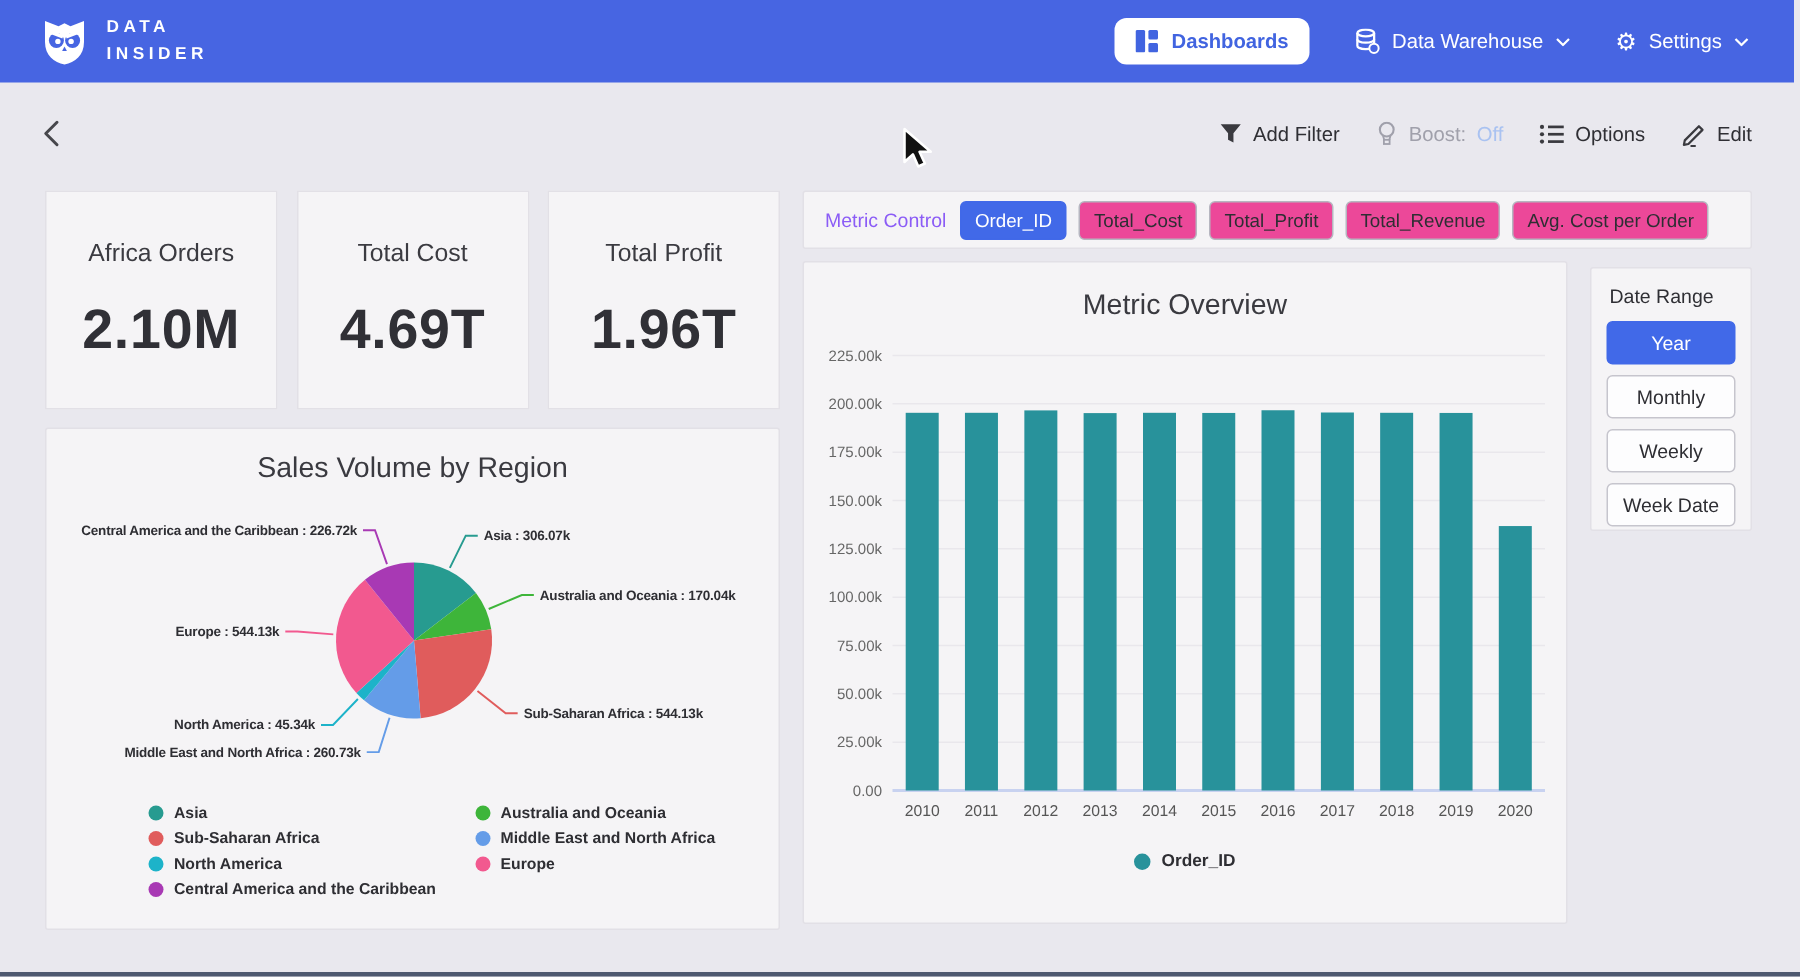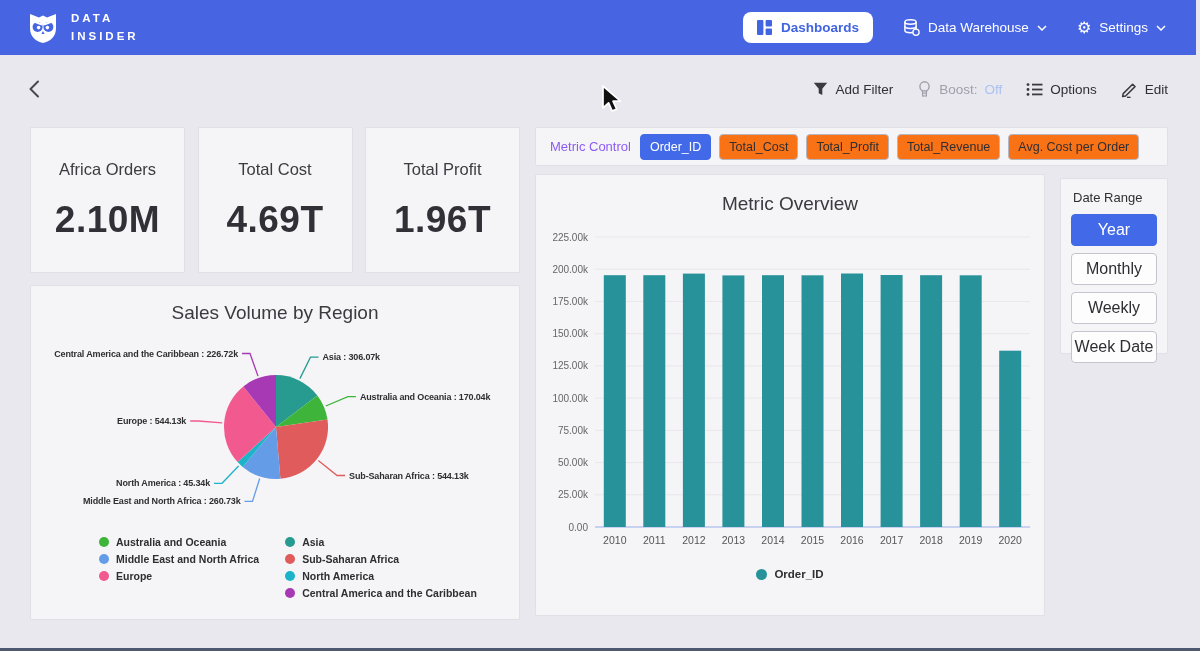--- a/index.html
+++ b/index.html
@@ -38,21 +38,21 @@
     display:flex;justify-content:space-between;}
   .kpi-card{width:155px;height:146px;background:#f5f4f6;border:1px solid #e2e0e6;
     display:flex;flex-direction:column;align-items:center;justify-content:center;gap:20px;box-sizing:border-box;}
   .kpi-label{font-size:16.5px;color:#3b3b41;font-weight:500;}
   .kpi-value{font-size:37px;font-weight:bold;color:#303036;letter-spacing:.5px;}
 
   
   #metric-bar{left:535px;top:127px;width:633px;height:39px;display:flex;align-items:center;
     padding:0 14px;gap:8px;}
   .metric-label{font-size:13px;color:#8b5cf6;margin-right:1px;white-space:nowrap;}
-  .chip{border:1px solid #b6b6c0;background:#f97316;color:#2e2e33;border-radius:4px;
+  .chip{border:1px solid #b6b6c0;background:#ec4899;color:#2e2e33;border-radius:4px;
     padding:5px 9px;font-size:12.5px;white-space:nowrap;}
   .chip.selected{background:#4169e8;border-color:#4169e8;color:#fff;}
 
   
   #pie-card{left:30px;top:285px;width:490px;height:335px;padding-top:16px;}
   .chart-title{text-align:center;font-size:19px;color:#3a3a40;font-weight:500;}
   #pie-svg{display:block;margin-top:4px;}
   .pie-callout{font-size:9px;font-weight:bold;fill:#2e2e33;letter-spacing:-0.15px;}
   #pie-legend{display:flex;margin-left:68px;gap:26px;margin-top:0px;}
   .legend-col{display:flex;flex-direction:column;gap:5px;}
@@ -64,21 +64,21 @@
   #bar-card{left:535px;top:174px;width:510px;height:442px;padding-top:18px;}
   #bar-svg{display:block;margin:6px auto 0 auto;}
   .tick-label{font-size:10px;fill:#666;}
   .cat-label{font-size:10.5px;fill:#555;}
   #bar-legend{display:flex;justify-content:center;gap:8px;align-items:center;margin-top:2px;}
 
   
   #date-card{left:1060px;top:178px;width:108px;height:176px;padding:10px 10px;}
   .date-label{font-size:13px;color:#2f2f34;margin:1px 0 9px 2px;}
   .date-btn{display:block;width:100%;margin-bottom:7px;padding:6px 0;text-align:center;
-    font-size:16px;border:1px solid #c6c5cd;border-radius:4px;background:#fdfdfe;color:#2e2e33;}
+    font-size:13px;border:1px solid #c6c5cd;border-radius:4px;background:#fdfdfe;color:#2e2e33;}
   .date-btn.selected{background:#4169e8;border-color:#4169e8;color:#fff;}
 
   .bottom-bar{position:absolute;left:0;right:0;bottom:0;height:3px;background:#4e5970;}
 
   #cursor{position:absolute;left:600px;top:84px;z-index:99;}
 </style>
 </head>
 <body>
 
 <div class="topnav">
@@ -223,48 +223,48 @@
       <path d="M 245 99 L 206.6 134.0 A 52 52 0 0 1 212.3 58.5 Z" fill="#f2598f"></path>
       <polyline points="191.2,94.9 167.2,93.0 159.2,93.0" fill="none" stroke="#f2598f" stroke-width="1.3"></polyline>
       <text x="155.2" y="96.0" text-anchor="end" class="pie-callout">Europe : 544.13k</text>
       <path d="M 245 99 L 212.3 58.5 A 52 52 0 0 1 245.0 47.0 Z" fill="#a839b4"></path>
       <polyline points="227.0,48.1 219.0,25.5 211.0,25.5" fill="none" stroke="#a839b4" stroke-width="1.3"></polyline>
       <text x="207.0" y="28.5" text-anchor="end" class="pie-callout">Central America and the Caribbean : 226.72k</text>
     </svg>
   <div id="pie-legend">
       <div class="legend-col">
         <div class="legend-item">
+          <span class="legend-dot" style="background: rgb(39, 155, 144);"></span>
+          <span class="legend-text">Asia</span>
+        </div>
+        <div class="legend-item">
+          <span class="legend-dot" style="background: rgb(224, 92, 92);"></span>
+          <span class="legend-text">Sub-Saharan Africa</span>
+        </div>
+        <div class="legend-item">
+          <span class="legend-dot" style="background: rgb(29, 179, 201);"></span>
+          <span class="legend-text">North America</span>
+        </div>
+        <div class="legend-item">
+          <span class="legend-dot" style="background: rgb(168, 57, 180);"></span>
+          <span class="legend-text">Central America and the Caribbean</span>
+        </div>
+      </div>
+      <div class="legend-col">
+        <div class="legend-item">
           <span class="legend-dot" style="background: rgb(62, 181, 58);"></span>
           <span class="legend-text">Australia and Oceania</span>
         </div>
         <div class="legend-item">
           <span class="legend-dot" style="background: rgb(100, 156, 232);"></span>
           <span class="legend-text">Middle East and North Africa</span>
         </div>
         <div class="legend-item">
           <span class="legend-dot" style="background: rgb(242, 89, 143);"></span>
           <span class="legend-text">Europe</span>
-        </div>
-      </div>
-      <div class="legend-col">
-        <div class="legend-item">
-          <span class="legend-dot" style="background: rgb(39, 155, 144);"></span>
-          <span class="legend-text">Asia</span>
-        </div>
-        <div class="legend-item">
-          <span class="legend-dot" style="background: rgb(224, 92, 92);"></span>
-          <span class="legend-text">Sub-Saharan Africa</span>
-        </div>
-        <div class="legend-item">
-          <span class="legend-dot" style="background: rgb(29, 179, 201);"></span>
-          <span class="legend-text">North America</span>
-        </div>
-        <div class="legend-item">
-          <span class="legend-dot" style="background: rgb(168, 57, 180);"></span>
-          <span class="legend-text">Central America and the Caribbean</span>
         </div>
       </div>
     </div>
 </div>
 
 <div class="card" id="bar-card">
   <div class="chart-title">Metric Overview</div>
   <svg id="bar-svg" width="500" height="345" viewBox="0 0 500 345">
       <line x1="55" y1="306" x2="490" y2="306" stroke="#c8d2f0" stroke-width="2"></line>
       <text x="48" y="309.5" text-anchor="end" class="tick-label">0.00</text>

